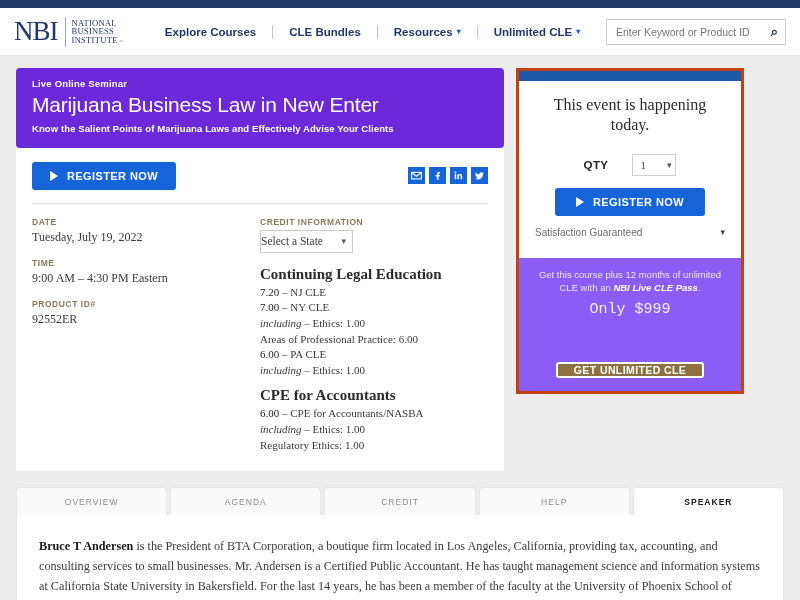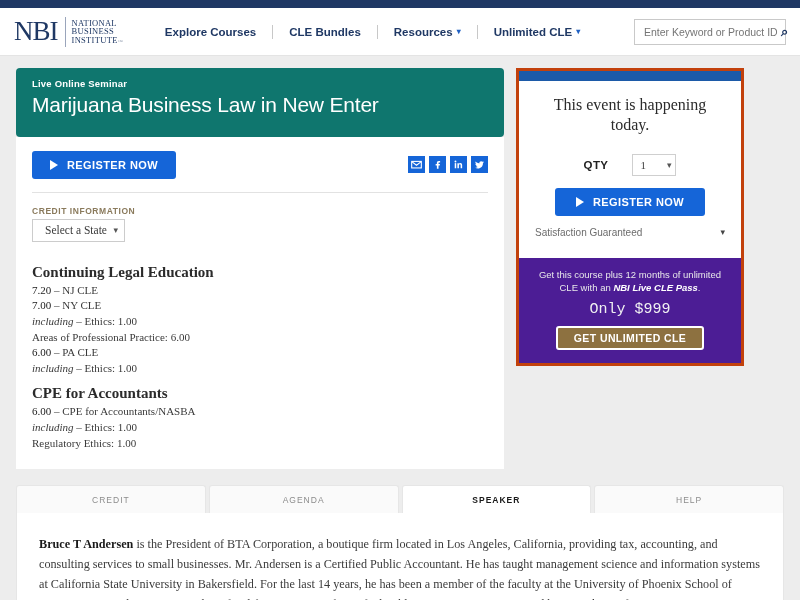--- a/index.html
+++ b/index.html
@@ -37,37 +37,37 @@
   .nav { display:flex; align-items:center; flex:1 1 auto; }
   .nav-item {
     font-size:11.5px; font-weight:bold; color:#1f3864;
     padding:0 16px; white-space:nowrap; cursor:pointer;
     display:flex; align-items:center; gap:4px;
   }
   .nav-sep { width:1px; height:14px; background:#c8c8c8; }
   .caret { font-size:8px; color:#2061c4; }
 
   .search-wrap {
-    width:152px; height:26px; border:1px solid #c9c9c9; background:#fff;
+    width:180px; height:26px; border:1px solid #c9c9c9; background:#fff;
     display:flex; align-items:center; padding:0 7px; flex:0 0 auto;
   }
   .search-wrap input {
     border:none; outline:none; flex:1; font-size:10.5px;
     font-family:"Liberation Sans", sans-serif; color:#6d6d6d; background:transparent;
   }
   .search-ico { font-size:13px; color:#1f3864; font-weight:bold; }
 
   
   .page { display:flex; padding:12px 16px 0 16px; gap:12px; }
   .left-col { width:488px; flex:0 0 488px; }
   .right-col { width:228px; flex:0 0 228px; }
 
   
   .hero {
-    background:#0f766e; color:#fff; border-radius:4px;
+    background:#6d28d9; color:#fff; border-radius:4px;
     padding:10px 16px 14px 16px;
   }
   .hero-kicker { font-size:9.5px; font-weight:bold; letter-spacing:.2px; margin-bottom:4px; }
   .hero-title { font-size:21px; font-weight:400; letter-spacing:-.2px; line-height:1.18; margin-bottom:5px; }
   .hero-sub { font-size:9.5px; font-weight:bold; letter-spacing:.1px; }
 
   
   .card { background:#fff; padding:14px 16px 18px 16px; }
   .card-top { display:flex; align-items:center; justify-content:space-between; }
 
@@ -96,22 +96,22 @@
   .lbl {
     font-size:8.5px; font-weight:bold; color:#8a7a5c; letter-spacing:.55px;
     margin-bottom:3px; text-transform:uppercase;
   }
   .val { font-family:"Liberation Serif", serif; font-size:12px; color:#3a3a3a; }
   .grp { margin-bottom:13px; }
 
   .selectbox {
     width:93px; height:23px; border:1px solid #cccccc; background:#fff;
     display:flex; align-items:center; justify-content:space-between;
-    padding:0 6px 0 12px; font-family:"Liberation Serif", serif;
-    font-size:11.5px; color:#3a3a3a; cursor:pointer; margin-bottom:22px;
+    padding:0 6px 0 0; font-family:"Liberation Serif", serif;
+    font-size:11.5px; color:#3a3a3a; cursor:pointer; margin-bottom:13px;
   }
   .selectbox .cv { font-size:9px; color:#555; font-family:"Liberation Sans",sans-serif; }
 
   .credit-h {
     font-family:"Liberation Serif", serif; font-weight:bold;
     font-size:15px; color:#2b2b2b; margin:9px 0 2px 0;
   }
   .credit-l { font-family:"Liberation Serif", serif; font-size:11px; color:#3a3a3a; line-height:1.42; }
   .credit-l b { font-weight:normal; color:#222; }
   .credit-l i { font-style:italic; }
@@ -139,30 +139,30 @@
     display:inline-flex; align-items:center; justify-content:center; gap:9px; cursor:pointer;
     font-family:"Liberation Sans", sans-serif; margin-bottom:11px;
   }
   .sat-row {
     display:flex; align-items:center; justify-content:space-between;
     font-size:10px; color:#6c6c6c; padding:0 2px;
   }
   .sat-row .cv { font-size:9px; color:#444; }
 
   .promo {
-    background:#4c1d95; color:#e8e8ea; margin-top:8px;
+    background:#8b5cf6; color:#e8e8ea; margin-top:8px;
     padding:10px 12px 13px 12px; text-align:center;
   }
   .promo-l1 { font-size:9.5px; line-height:1.42; }
   .promo-l1 i { font-style:italic; font-weight:bold; color:#fff; }
   .promo-price { font-size:15px; margin:6px 0 8px 0; color:#f0f0f2;font-family:Liberation Mono, monospace; }
   .btn-gold {
     background:#8d7140; color:#fff; border:2px solid #ffffff; border-radius:3px;
-    height:24px; padding:0 16px; font-size:10.5px; font-weight:bold; letter-spacing:.4px;
-    cursor:pointer; font-family:"Liberation Sans", sans-serif;
+    height:16px; padding:0 16px; font-size:10.5px; font-weight:bold; letter-spacing:.4px;
+    cursor:pointer; font-family:"Liberation Sans", sans-serif;margin-top:36px;
   }
 
   
   .tabs-area { padding:0 16px; margin-top:16px; }
   .tabs { display:flex; gap:3px; }
   .tab {
     flex:1; text-align:center; padding:9px 0 8px 0;
     background:#fafafa; border:1px solid #e6e6e6; border-bottom:none;
     border-radius:3px 3px 0 0;
     font-size:8.5px; letter-spacing:1px; color:#8c8c8c; cursor:pointer;
@@ -222,20 +222,21 @@
   </div>
 </div>
 
 <div class="page">
 
   <div class="left-col">
 
     <div class="hero">
       <div class="hero-kicker">Live Online Seminar</div>
       <div class="hero-title">Marijuana Business Law in New Enter</div>
+      <div class="hero-sub">Know the Salient Points of Marijuana Laws and Effectively Advise Your Clients</div>
     </div>
 
     <div class="card">
 
       <div class="card-top">
         <button class="btn-register">
           <span class="play"></span>
           <span>REGISTER NOW</span>
         </button>
 
@@ -263,20 +264,34 @@
                 <path d="M14.5 4.3c-.5.2-1 .4-1.5.4.5-.3.9-.8 1.1-1.4-.5.3-1.1.5-1.7.7-.5-.5-1.2-.9-2-.9-1.5 0-2.7 1.2-2.7 2.7 0 .2 0 .4.1.6C5.5 6.3 3.6 5.3 2.4 3.8c-.2.4-.4.8-.4 1.3 0 .9.5 1.7 1.2 2.2-.4 0-.8-.1-1.2-.3 0 1.3.9 2.4 2.1 2.6-.2.1-.5.1-.7.1-.2 0-.3 0-.5-.1.3 1.1 1.3 1.8 2.5 1.9-.9.7-2 1.1-3.2 1.1h-.6c1.2.7 2.5 1.2 4 1.2 4.8 0 7.4-4 7.4-7.4v-.3c.5-.4 1-.9 1.5-1.8z" fill="#fff"></path>
               </svg>
           </div>
         </div>
       </div>
 
       <div class="rule"></div>
 
       <div class="info">
 
+        <div class="info-left">
+          <div class="grp">
+            <div class="lbl">DATE</div>
+            <div class="val"><span class="sel">Tuesday, July 19, 2022</span></div>
+          </div>
+          <div class="grp">
+            <div class="lbl">TIME</div>
+            <div class="val">9:00 AM – 4:30 PM Eastern</div>
+          </div>
+          <div class="grp">
+            <div class="lbl">PRODUCT ID#</div>
+            <div class="val">92552ER</div>
+          </div>
+        </div>
 
         <div class="info-right">
           <div class="lbl">CREDIT INFORMATION</div>
 
           <div class="selectbox">
             <span>Select a State</span>
             <span class="cv">▾</span>
           </div>
 
           <div>
@@ -330,22 +345,23 @@
         <div class="promo-l1"><span>Get this course plus 12 months of unlimited CLE with an </span><i>NBI Live CLE Pass</i><span>.</span></div>
         <div class="promo-price">Only $999</div>
         <button class="btn-gold">GET UNLIMITED CLE</button>
       </div>
     </div>
   </div>
 </div>
 
 <div class="tabs-area">
   <div class="tabs">
+    <div class="tab">OVERVIEW</div>
+    <div class="tab">AGENDA</div>
     <div class="tab">CREDIT</div>
-    <div class="tab">AGENDA</div>
+    <div class="tab">HELP</div>
     <div class="tab active">SPEAKER</div>
-    <div class="tab">HELP</div>
   </div>
 
   <div class="tabpanel">
     <p class="bio"><b>Bruce T Andersen</b><span> is the President of BTA Corporation, a boutique firm located in Los Angeles, California, providing tax, accounting, and consulting services to small businesses. Mr. Andersen is a Certified Public Accountant. He has taught management science and information systems at California State University in Bakersfield. For the last 14 years, he has been a member of the faculty at the University of Phoenix School of Business. Mr. Andersen is a member of California Society of Certified Public Accountants. He received his B.S. degree from Iowa State University, M.S.B.A degree from Boston University, his M.B.A. degree from</span></p>
   </div>
 </div>
 
 </body></html>

